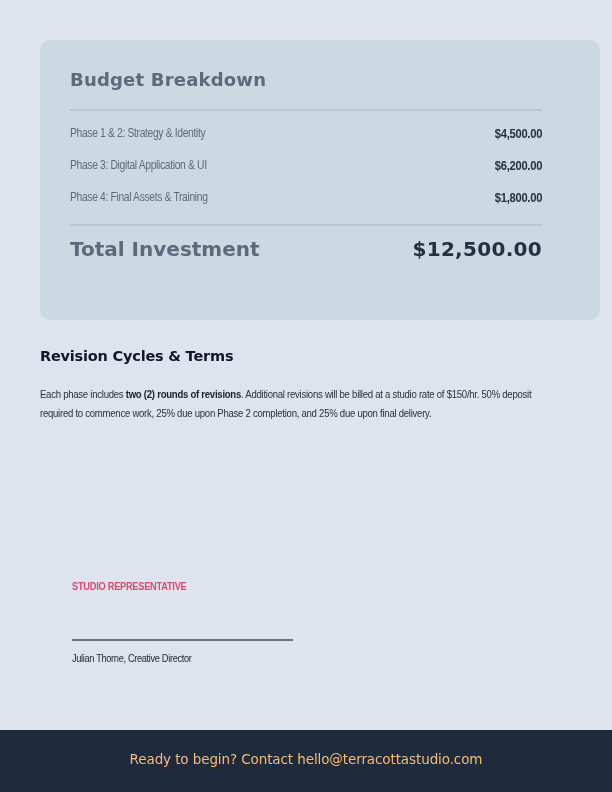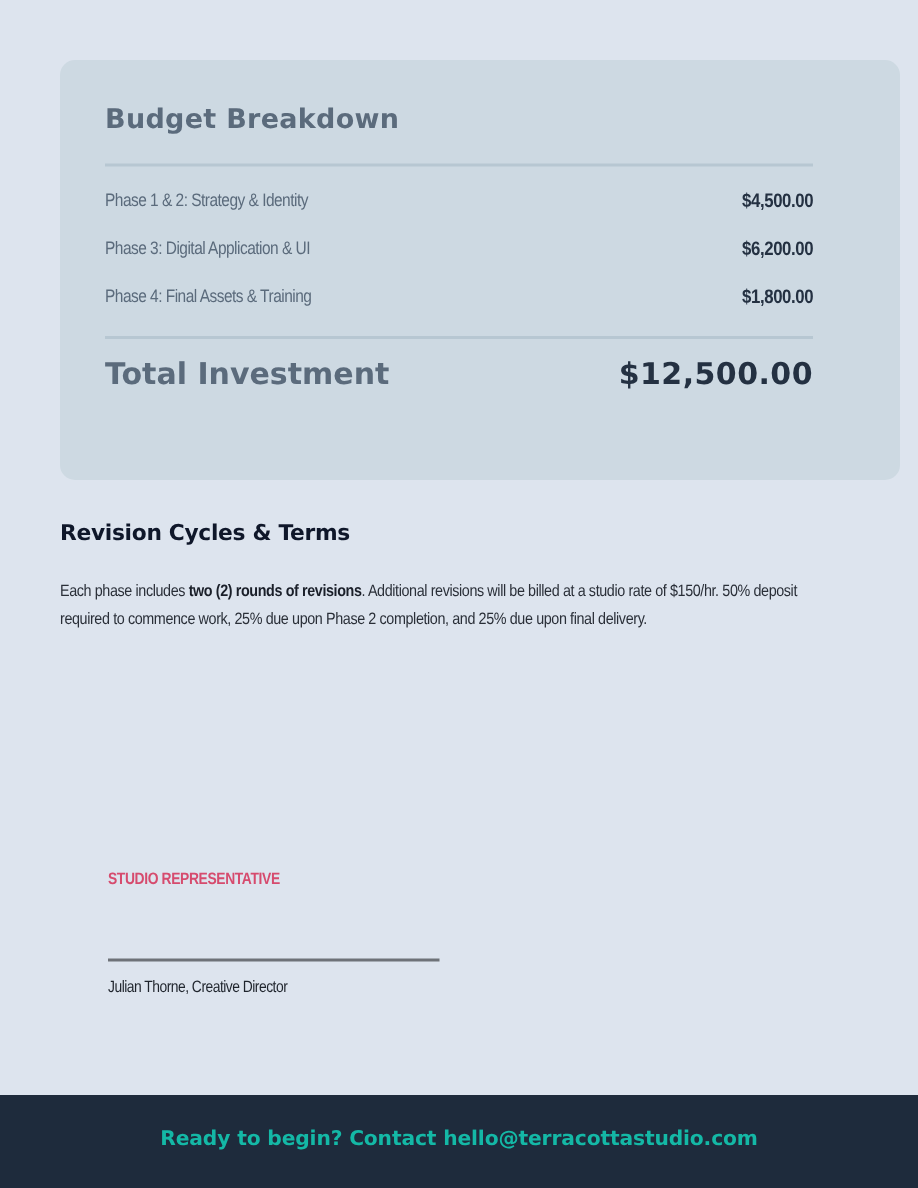--- a/index.html
+++ b/index.html
@@ -164,23 +164,23 @@
       position: absolute;
       left: 0; top: 730px;
       width: 612px; height: 62px;
       background: #1e2b3c;
       display: flex;
       align-items: center;
       justify-content: center;
     }
     .footer-text {
       font-family: "DejaVu Sans", sans-serif;
-      font-weight: bold;
+      font-weight: normal;
       font-size: 13.5px;
-      color: #14b8a6;
+      color: #fdba74;
       letter-spacing: -0.1px;
       margin-top: -4px;
       text-align: right;
     }
   </style>
 </head>
 <body>
 
 <div class="page">
 

